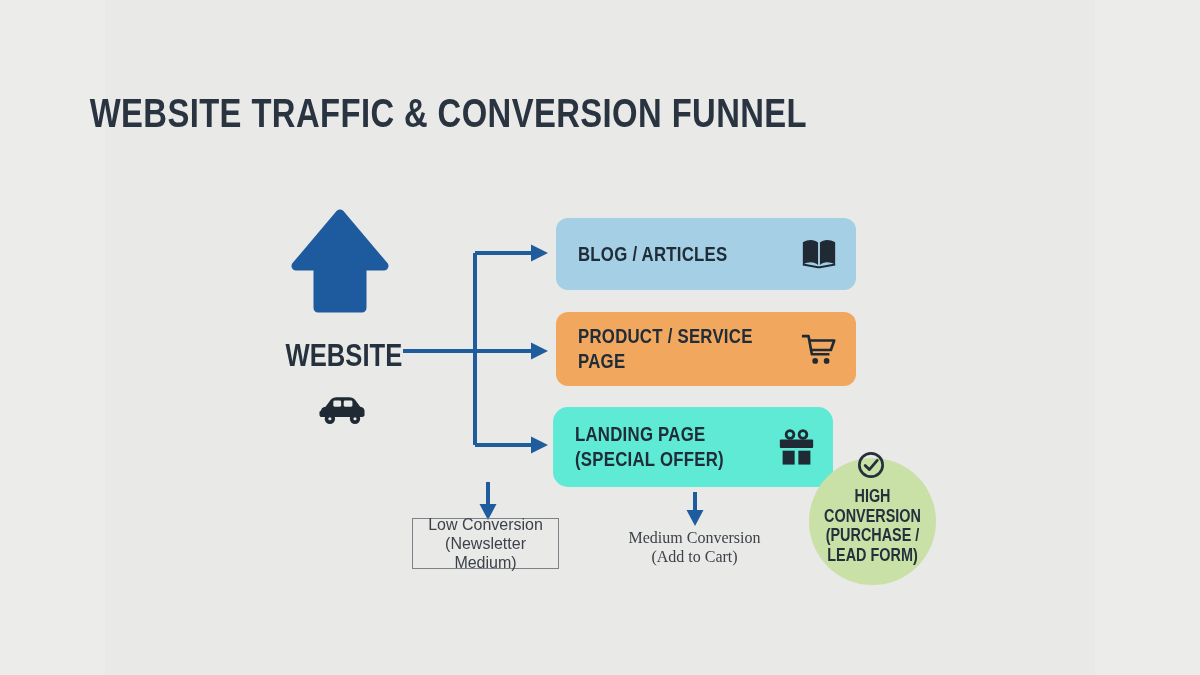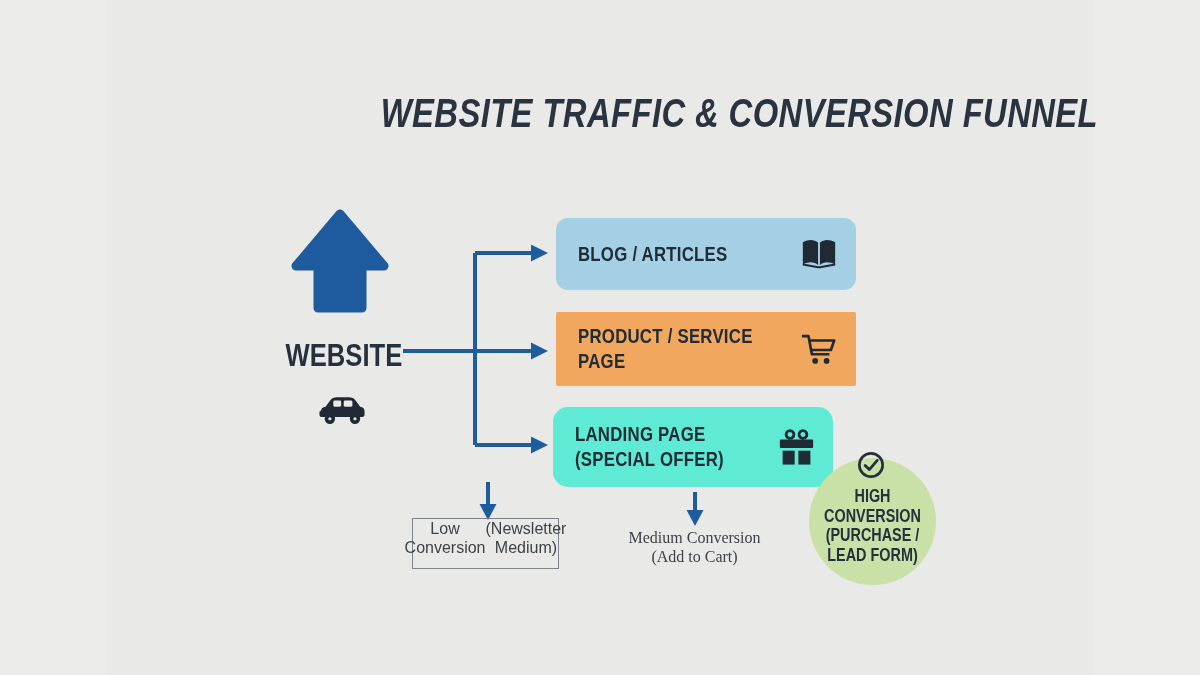--- a/index.html
+++ b/index.html
@@ -19,21 +19,21 @@
   .cond{
     display:inline-block;
     font-weight:700;
     transform:scaleX(0.8);
     transform-origin:center;
     color:#26313e;
     white-space:nowrap;
   }
   .cond-left{transform-origin:left center;}
 
-  #title-block{left:0;right:12px;top:90px;text-align:right;z-index:3;font-style:italic;}
+  #title-block{left:0;right:12px;top:90px;text-align:left;z-index:3;}
   #title-block .cond{font-size:41px;letter-spacing:.5px;color:#2a3441;}
 
   #source-label{left:254px;top:338px;width:180px;text-align:center;z-index:3;}
   #source-label .line{display:block;line-height:35px;}
   #source-label .cond{font-size:32px;}
 
   #up-arrow{left:280px;top:200px;z-index:2;}
   #car-icon{left:316px;top:395px;z-index:2;}
 
   #connectors{left:0;top:0;z-index:1;}
@@ -43,37 +43,37 @@
     display:flex;align-items:center;
     padding-left:22px;padding-right:18px;
     z-index:2;
   }
   .channel-box .label{flex:1 1 auto;}
   .channel-box .label .line{display:block;line-height:23px;text-align:left;}
   .channel-box .label .cond{font-size:21px;letter-spacing:.3px;color:#202c38;}
   .channel-box .box-icon{flex:0 0 auto;}
 
   #box-blog   {left:556px;top:218px;width:300px;height:72px;background:#a4cfe4;border-radius:12px;}
-  #box-product{left:556px;top:312px;width:300px;height:74px;background:#f2a75e;border-radius:2px;}
+  #box-product{left:556px;top:312px;width:300px;height:74px;background:#f2a75e;border-radius:12px;}
   #box-landing{left:553px;top:407px;width:280px;height:80px;background:#5eead4;border-radius:15px;}
 
   #high-circle{
     left:809px;top:458px;width:127px;height:127px;
     border-radius:50%;background:#c9e1a7;z-index:2;
   }
   #check-icon{left:856px;top:450px;z-index:4;}
   #high-text{left:800px;top:487px;width:145px;text-align:center;z-index:3;}
   #high-text .line{display:block;line-height:19.5px;}
   #high-text .cond{font-size:18px;color:#24303c;}
 
   .muted-note{color:#3d424a;font-size:16px;line-height:19px;text-align:center;z-index:3;}
   #low-box{
     left:412px;top:518px;width:147px;height:51px;
     box-sizing:border-box;border:1.5px solid #7d828a;
-    display:flex;flex-direction:row;justify-content:center;
+    display:flex;flex-direction:column;justify-content:center;
   }
   #medium-note{left:617px;top:528px;width:155px;font-family:Liberation Serif, serif;}
 </style>
 </head>
 <body>
 
 <div id="canvas">
 
   <svg id="connectors" class="abs" width="1200" height="675" viewBox="0 0 1200 675">
     <g stroke="#1f5c9e" stroke-width="4" fill="none">

